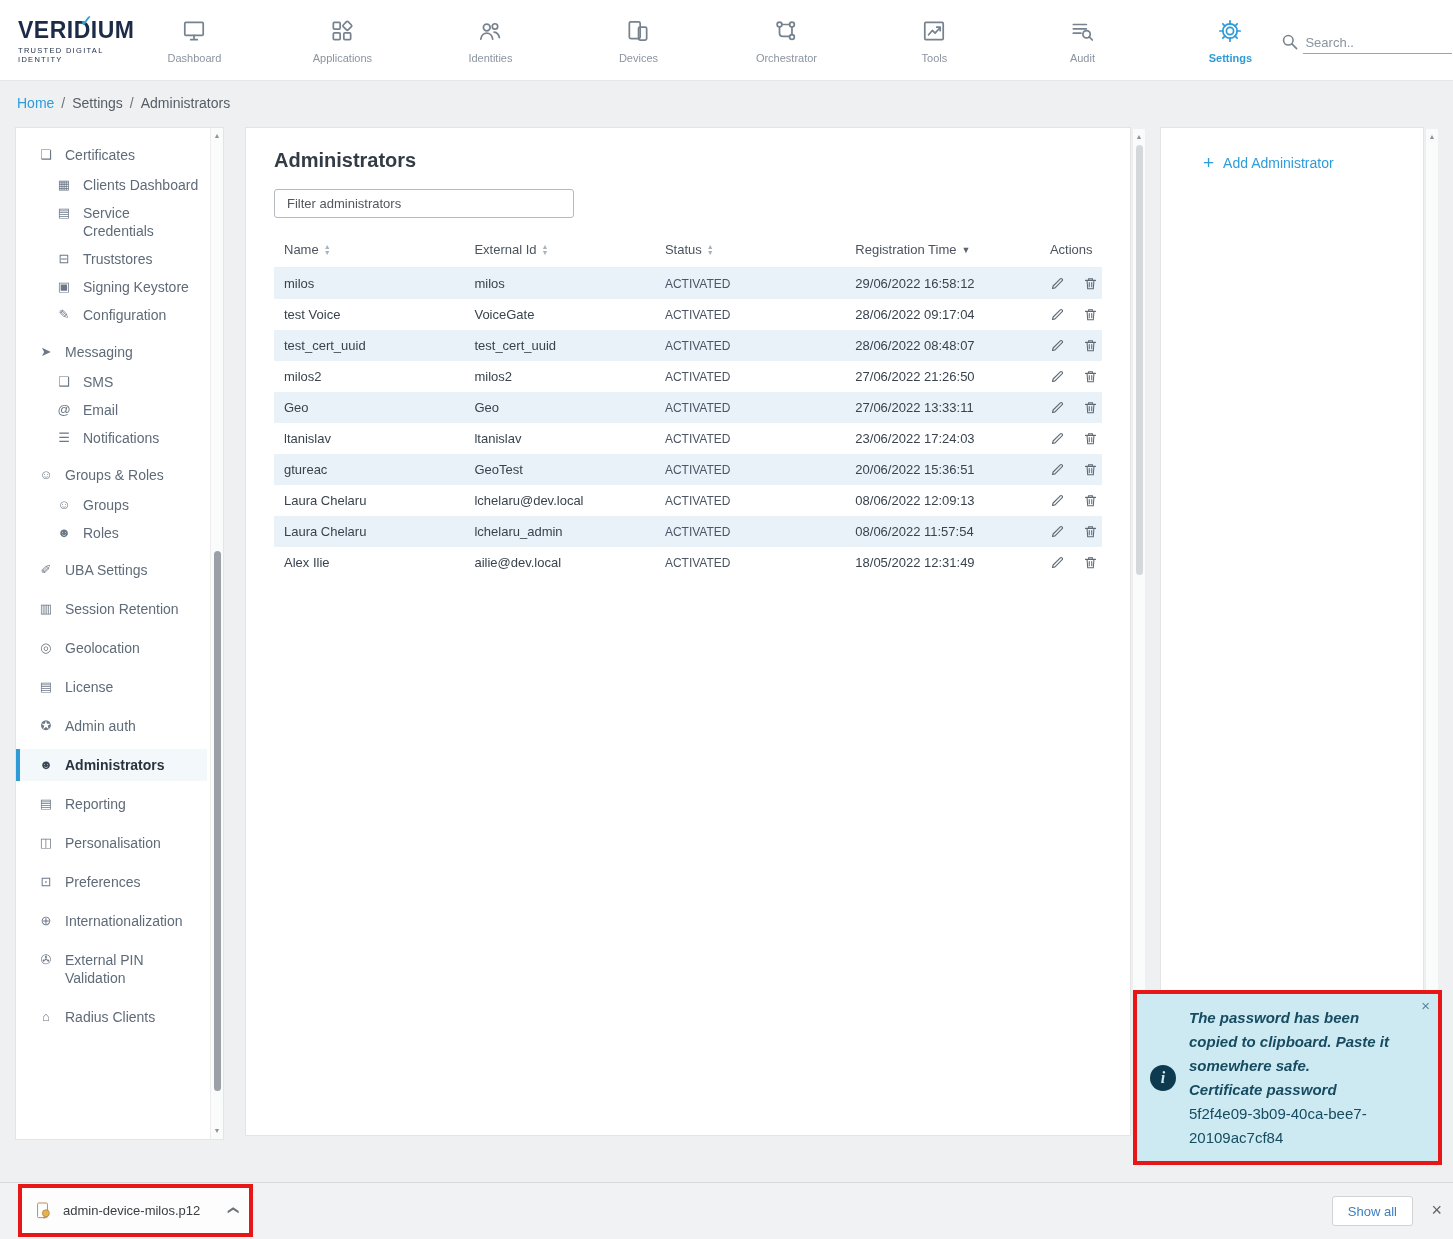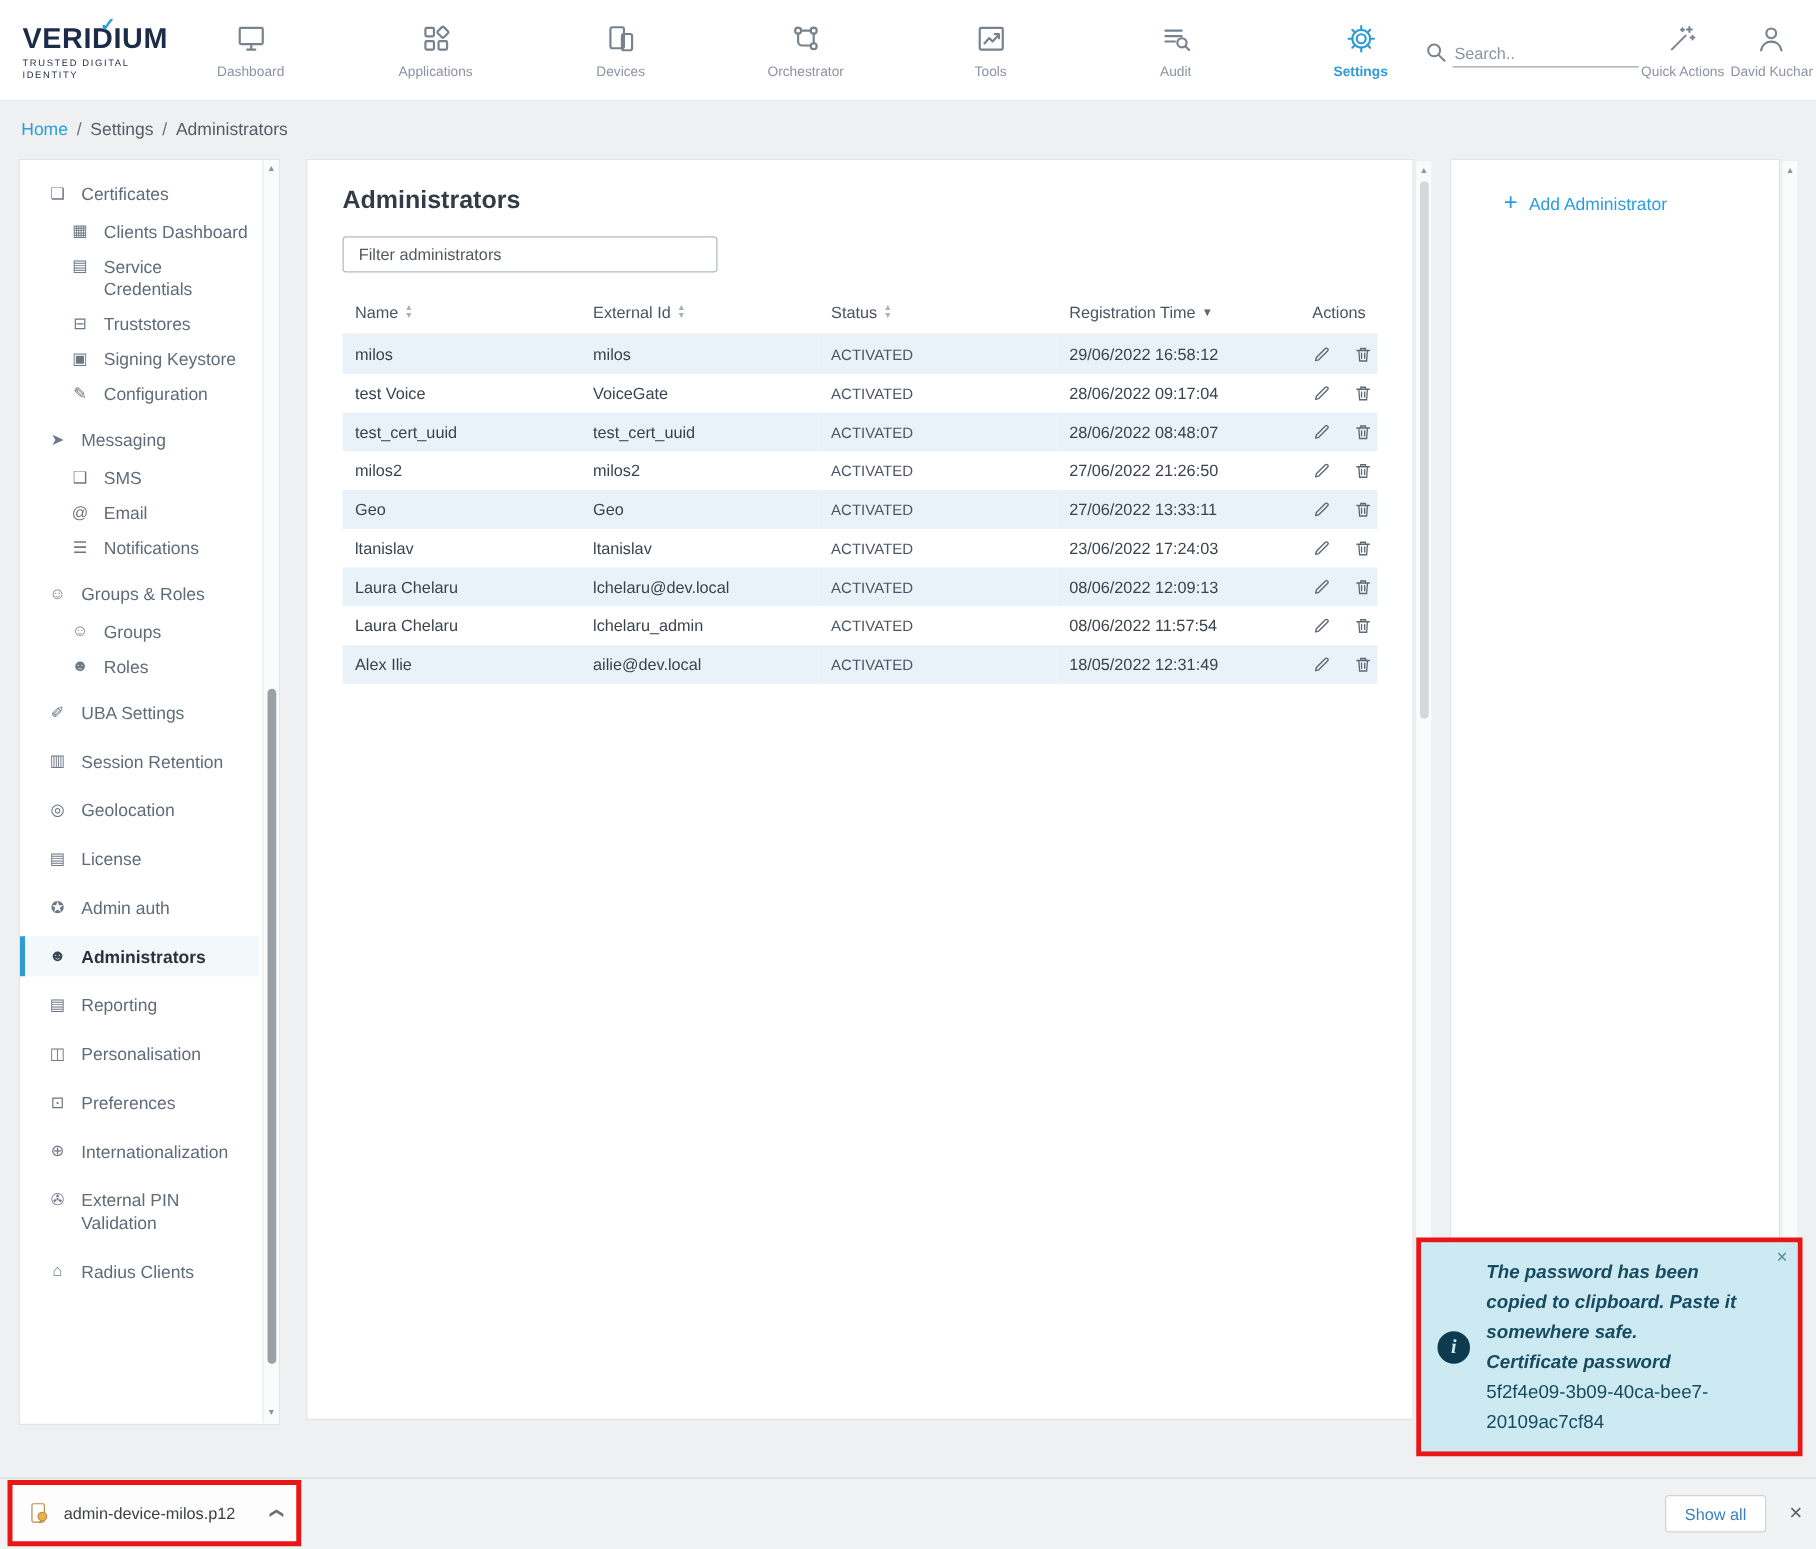--- a/index.html
+++ b/index.html
@@ -79,21 +79,21 @@
   
   .toast-annotation{position:absolute;left:1133px;top:990px;width:309px;height:175px;border:4px solid #e81717;box-sizing:border-box;z-index:6;}
   .toast{width:100%;height:100%;background:#cdeaf2;display:flex;align-items:center;padding:10px 10px 10px 13px;box-sizing:border-box;position:relative;}
   .toast-icon{width:26px;height:26px;border-radius:50%;background:#0d3a4e;color:#cdeaf2;font-size:16px;display:flex;align-items:center;justify-content:center;flex:0 0 26px;font-family:"Liberation Serif",serif;font-style:italic;font-weight:bold;}
   .toast-body{margin-left:13px;font-size:15px;line-height:24px;color:#164b60;width:212px;overflow-wrap:anywhere;}
   .toast-msg,.toast-label{font-weight:bold;font-style:italic;}
   .toast-pass{font-weight:normal;}
   .toast-close{position:absolute;top:3px;right:8px;color:#56869b;font-size:15px;cursor:pointer;}
   
   .shelf{position:absolute;left:0;bottom:0;width:1453px;height:57px;background:#f1f2f3;border-top:1px solid #d9dadb;box-sizing:border-box;z-index:5;}
-  .dl-annotation{position:absolute;left:6px;top:1px;width:235px;height:53px;border:4px solid #e81717;box-sizing:border-box;background:#fdfdfd;display:flex;align-items:center;}
+  .dl-annotation{position:absolute;left:18px;top:1px;width:235px;height:53px;border:4px solid #e81717;box-sizing:border-box;background:#fdfdfd;display:flex;align-items:center;}
   .dl-item{display:flex;align-items:center;gap:10px;padding:0 12px;font-size:13px;color:#3c4043;width:100%;box-sizing:border-box;cursor:pointer;}
   .dl-caret{margin-left:auto;transform:rotate(-90deg);display:inline-block;color:#6b7075;font-size:11px;}
   .show-all{position:absolute;right:40px;top:13px;height:30px;padding:0 15px;background:#fff;border:1px solid #d2d3d4;border-radius:3px;color:#3a7fc1;font-size:13px;cursor:pointer;font-family:"Liberation Sans",sans-serif;}
   .shelf-close{position:absolute;right:11px;top:16px;font-size:18px;color:#5f6368;cursor:pointer;line-height:22px;}
 </style>
 </head>
 <body>
 
 <header class="topnav">
   <div class="brand">
@@ -116,20 +116,31 @@
       <div class="nav-item">
         <span class="nav-icon">
           <svg fill="none" stroke="currentColor" stroke-width="1.6" stroke-linecap="round" stroke-linejoin="round" width="26" height="26" viewBox="0 0 24 24">
             <rect x="4" y="4" width="6.3" height="6.3" rx="1"></rect>
             <rect x="13.8" y="4" width="6.3" height="6.3" rx="1" transform="rotate(45 16.9 7.1)"></rect>
             <rect x="4" y="13.7" width="6.3" height="6.3" rx="1"></rect>
             <rect x="13.7" y="13.7" width="6.3" height="6.3" rx="1"></rect>
           </svg>
         </span>
         <span class="nav-label">Applications</span>
+      </div>
+      <div class="nav-item">
+        <span class="nav-icon">
+          <svg fill="none" stroke="currentColor" stroke-width="1.6" stroke-linecap="round" stroke-linejoin="round" width="26" height="26" viewBox="0 0 24 24">
+            <circle cx="9" cy="8.8" r="3.1"></circle>
+            <path d="M3.5 19.5c.5-3.6 3-5.6 5.5-5.6s5 2 5.5 5.6"></path>
+            <circle cx="16.6" cy="7.8" r="2.5"></circle>
+            <path d="M15.8 13c2.7.3 4.4 2.3 4.8 5.2"></path>
+          </svg>
+        </span>
+        <span class="nav-label">Identities</span>
       </div>
       <div class="nav-item">
         <span class="nav-icon">
           <svg fill="none" stroke="currentColor" stroke-width="1.6" stroke-linecap="round" stroke-linejoin="round" width="26" height="26" viewBox="0 0 24 24">
             <rect x="4" y="3.5" width="10" height="15.5" rx="1.5"></rect>
             <rect x="12.5" y="8.5" width="7.5" height="12" rx="1.5"></rect>
           </svg>
         </span>
         <span class="nav-label">Devices</span>
       </div>
@@ -476,20 +487,40 @@
                 </span>
                 <span class="act-icon">
                   <svg width="15" height="15" viewBox="0 0 24 24" fill="none" stroke="currentColor" stroke-width="1.7" stroke-linecap="round">
                     <path d="M4 7h16M9 7V4.5h6V7M6.5 7l1 13.5h9l1-13.5M10 10.5v6.5M14 10.5v6.5"></path>
                   </svg>
                 </span>
               </span>
             </td>
           </tr>
           <tr>
+            <td>gtureac</td>
+            <td>GeoTest</td>
+            <td class="status">ACTIVATED</td>
+            <td>20/06/2022 15:36:51</td>
+            <td>
+              <span class="row-actions">
+                <span class="act-icon">
+                  <svg width="15" height="15" viewBox="0 0 24 24" fill="none" stroke="currentColor" stroke-width="1.8" stroke-linecap="round" stroke-linejoin="round">
+                    <path d="M4 20l1-4L16.5 4.5a1.8 1.8 0 0 1 2.6 0l.4.4a1.8 1.8 0 0 1 0 2.6L8 19l-4 1z"></path>
+                  </svg>
+                </span>
+                <span class="act-icon">
+                  <svg width="15" height="15" viewBox="0 0 24 24" fill="none" stroke="currentColor" stroke-width="1.7" stroke-linecap="round">
+                    <path d="M4 7h16M9 7V4.5h6V7M6.5 7l1 13.5h9l1-13.5M10 10.5v6.5M14 10.5v6.5"></path>
+                  </svg>
+                </span>
+              </span>
+            </td>
+          </tr>
+          <tr>
             <td>Laura Chelaru</td>
             <td>lchelaru@dev.local</td>
             <td class="status">ACTIVATED</td>
             <td>08/06/2022 12:09:13</td>
             <td>
               <span class="row-actions">
                 <span class="act-icon">
                   <svg width="15" height="15" viewBox="0 0 24 24" fill="none" stroke="currentColor" stroke-width="1.8" stroke-linecap="round" stroke-linejoin="round">
                     <path d="M4 20l1-4L16.5 4.5a1.8 1.8 0 0 1 2.6 0l.4.4a1.8 1.8 0 0 1 0 2.6L8 19l-4 1z"></path>
                   </svg>

